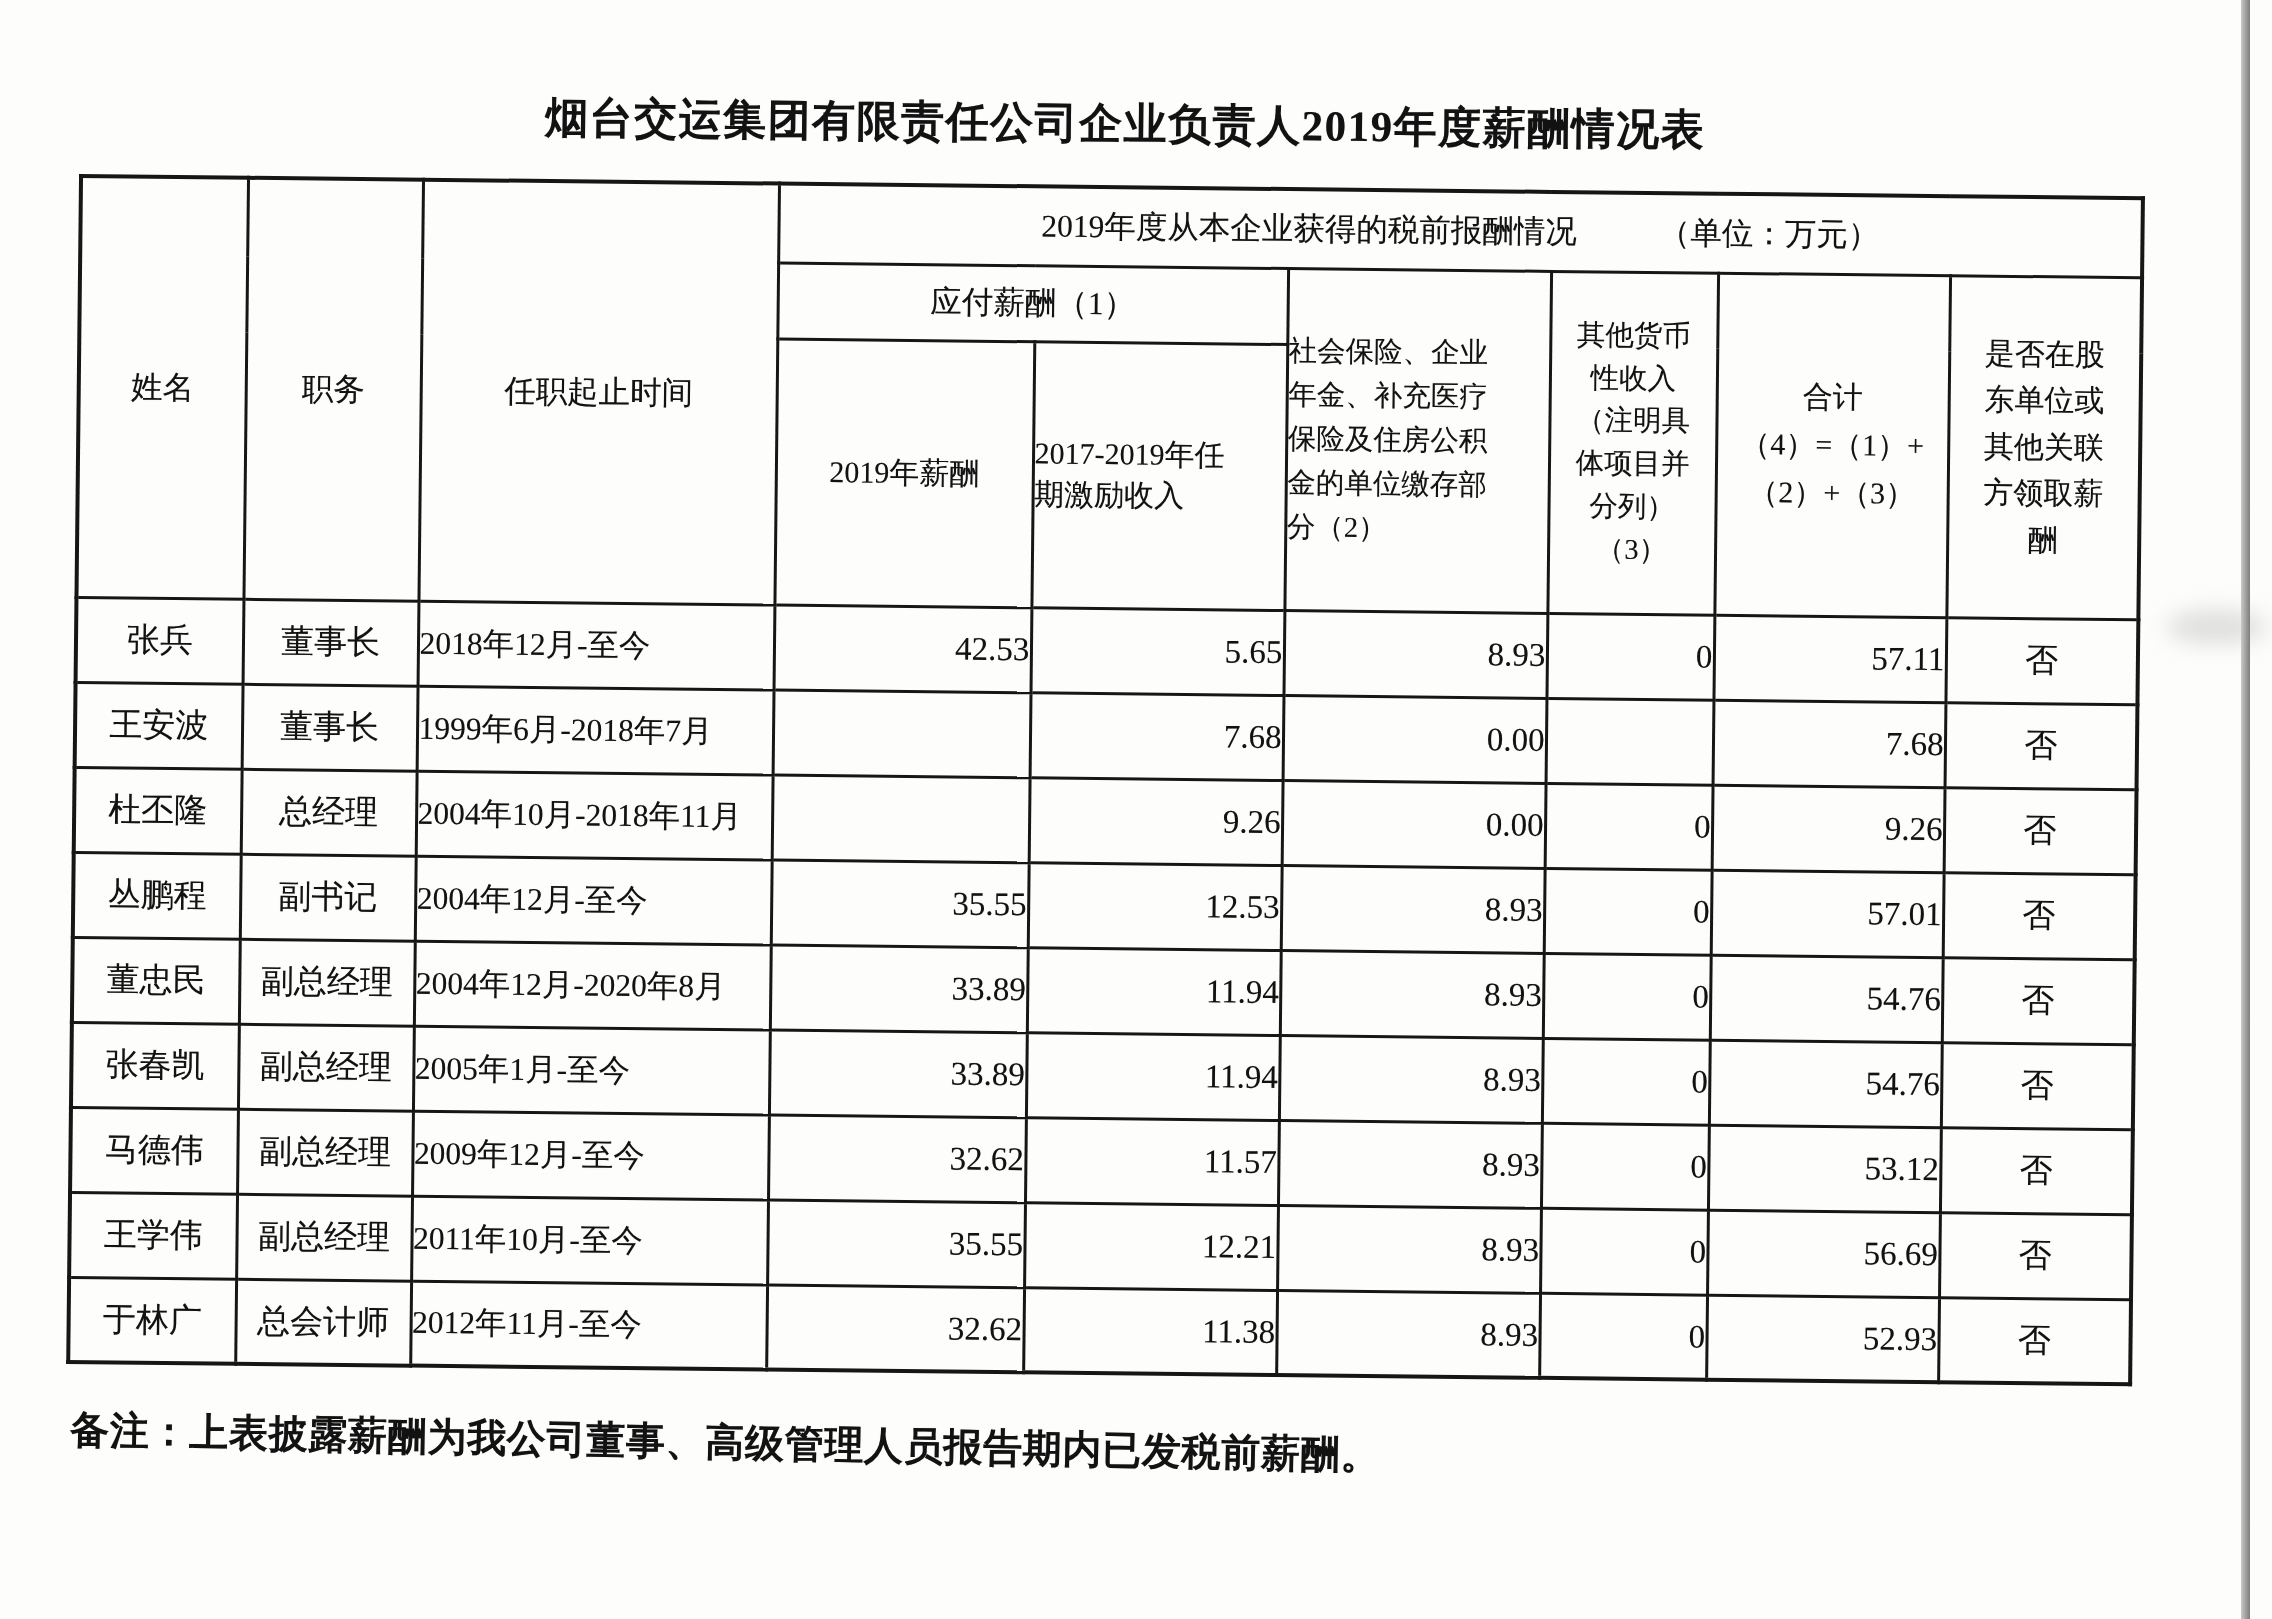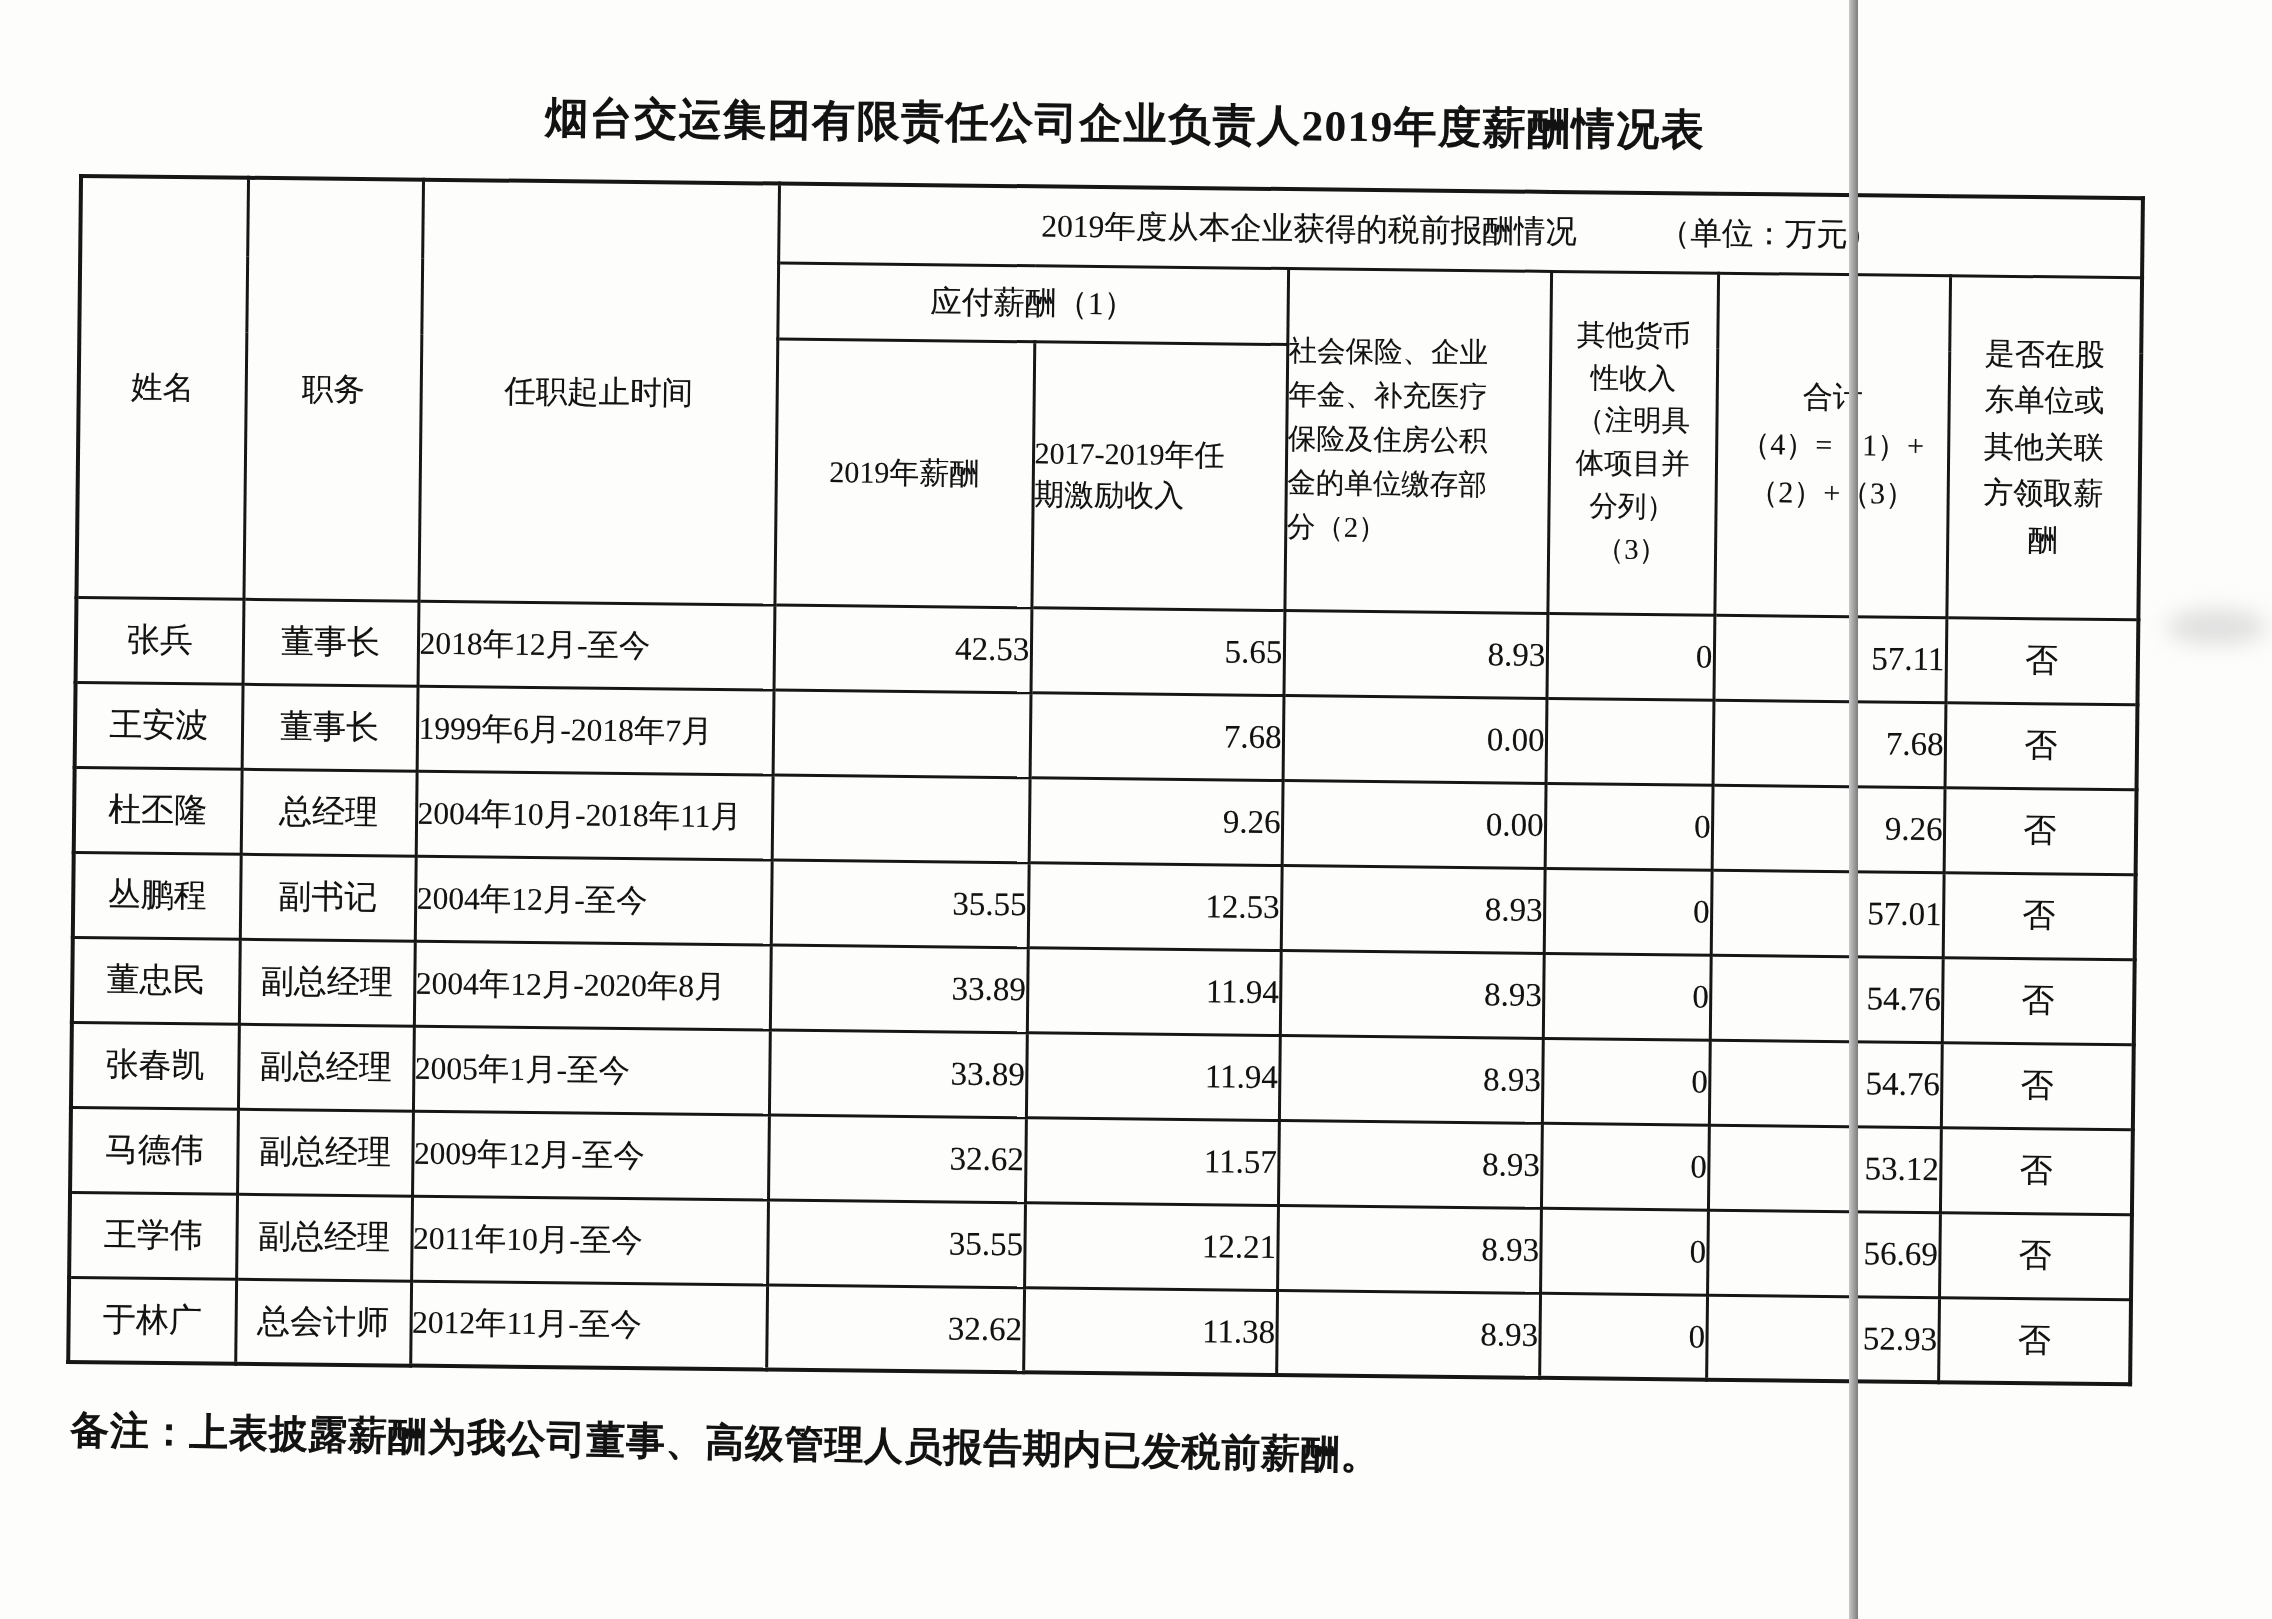--- a/index.html
+++ b/index.html
@@ -3,21 +3,21 @@
 <meta charset="utf-8">
 <style>
   html, body {
     margin: 0; padding: 0;
     width: 2273px; height: 1619px;
     background: #fdfdfc;
     overflow: hidden;
     font-family: "Liberation Serif", serif;
     color: #121212;
   }
-  .page { position: absolute; inset: 0; width: 1858px; height: 1619px; }
+  .page { position: absolute; inset: 0; width: 2250px; height: 1619px; }
 
   
   .sheet {
     position: absolute; inset: 0;
     transform: rotate(0.62deg);
     transform-origin: 82px 180px;
   }
 
   .doc-title {
     position: absolute;

